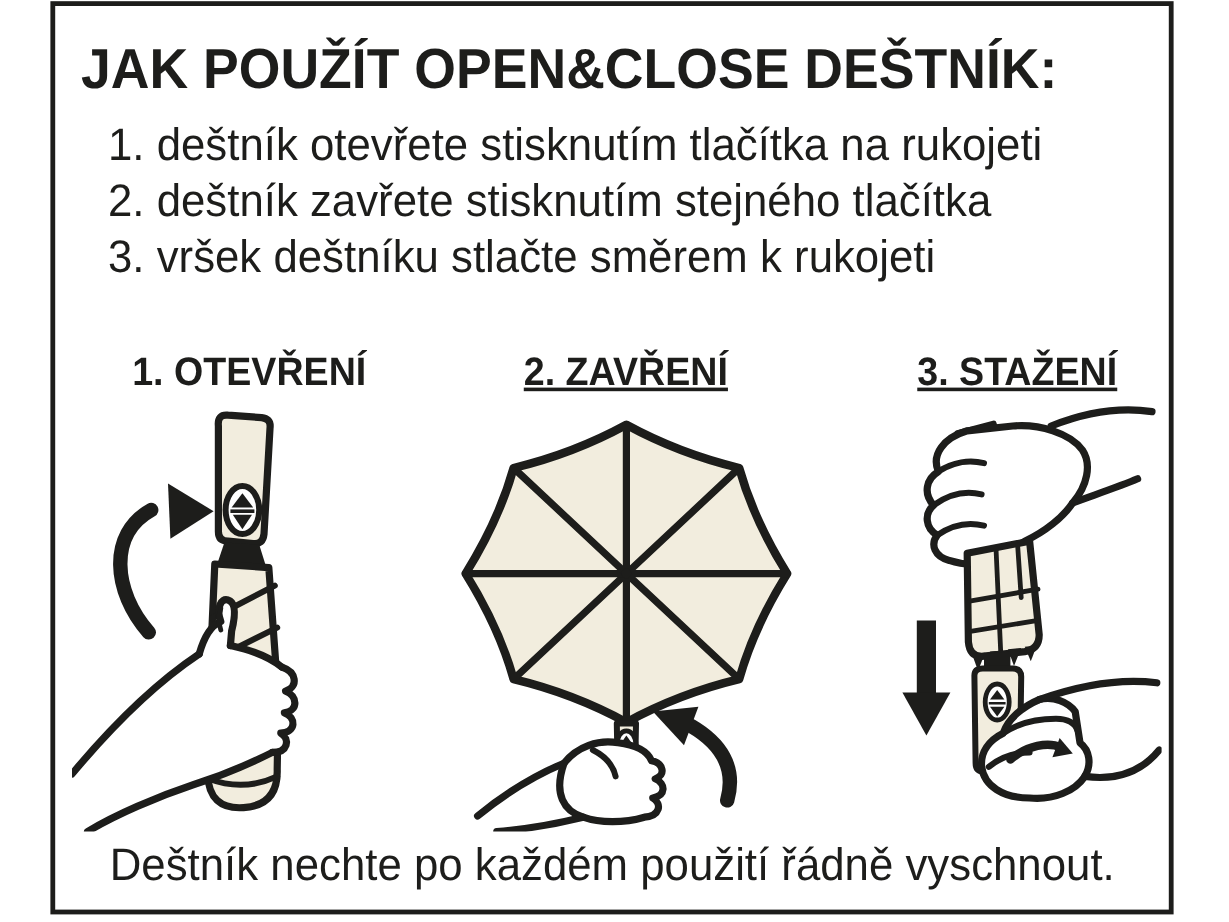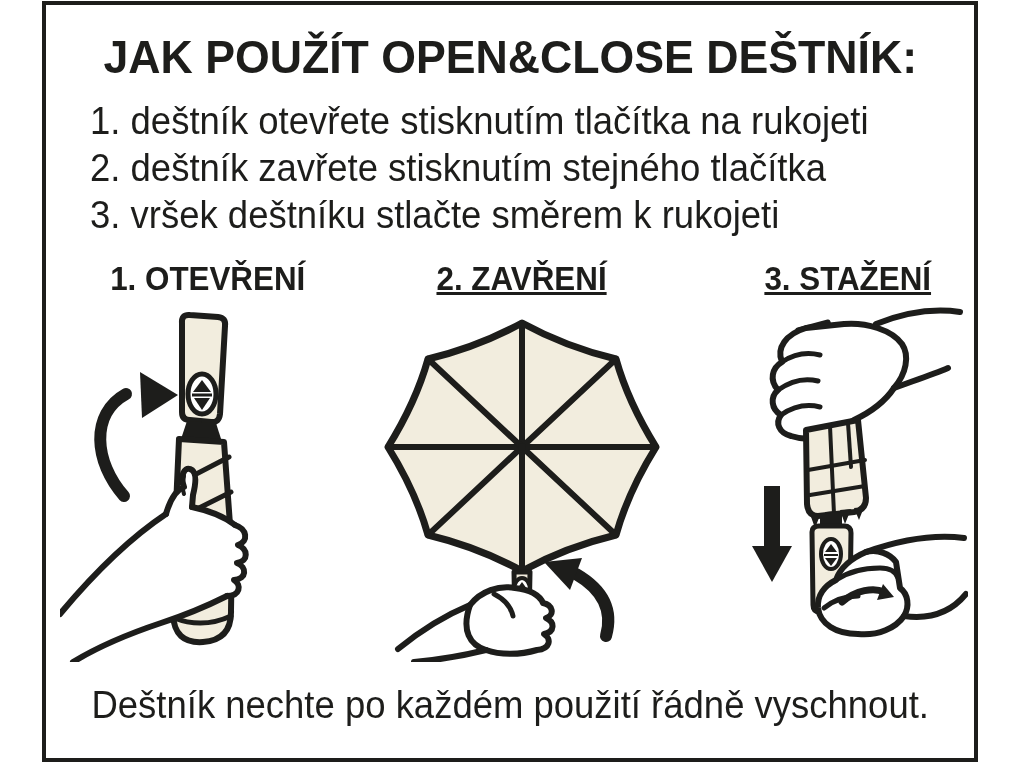--- a/index.html
+++ b/index.html
@@ -1,41 +1,41 @@
 <!DOCTYPE html>
 <html><head>
 <meta charset="utf-8">
 <style>
   html,body{margin:0;padding:0;background:#ffffff;}
   body{width:1024px;height:768px;position:relative;font-family:"Liberation Sans",sans-serif;color:#1d1d1b;overflow:hidden;}
   .frame{
     position:absolute;left:42px;top:1px;width:936px;height:761px;
     box-sizing:border-box;border:4px solid #1d1d1b;background:#ffffff;
   }
-  .title-wrap{margin-top:24px;text-align:center;white-space:nowrap;text-decoration:underline;}
+  .title-wrap{margin-top:24px;white-space:nowrap;text-decoration:underline;}
   .title-wrap span{
     display:inline-block;font-size:47px;font-weight:bold;letter-spacing:0px;
     transform:scaleX(0.95);transform-origin:center;
   }
   .steps{margin:14px 0 0 44px;}
   .step{
     font-size:38px;line-height:47px;white-space:nowrap;
     transform:scaleX(0.96);transform-origin:left center;
   }
-  .figures-row{display:flex;align-items:center;margin-top:21px;}
+  .figures-row{display:flex;align-items:center;margin-top:52px;}
   .figure-col{display:flex;flex-direction:column;align-items:center;}
   .col-1{margin-left:14px;width:296px;}
   .col-2{margin-left:12px;width:308px;text-decoration:underline;}
   .col-3{margin-left:52px;width:240px;text-decoration:underline;}
   .fig-label{
     font-size:33px;font-weight:bold;white-space:nowrap;
     transform:scaleX(0.95);margin-bottom:4px;
   }
   .fig-art{display:block;}
-  .footer-wrap{margin-top:22px;text-align:center;white-space:nowrap;}
+  .footer-wrap{margin-top:7px;text-align:center;white-space:nowrap;}
   .footer-wrap span{
     display:inline-block;font-size:38px;transform:scaleX(0.96);transform-origin:center;
   }
   
   svg .ln{stroke:#1d1d1b;fill:none;stroke-linecap:round;stroke-linejoin:round;}
   svg .cream{fill:#f2edde;stroke:#1d1d1b;stroke-linejoin:round;}
   svg .whitefill{fill:#ffffff;stroke:#1d1d1b;stroke-linejoin:round;}
   svg .ink{fill:#1d1d1b;stroke:none;}
 </style>
 </head>

